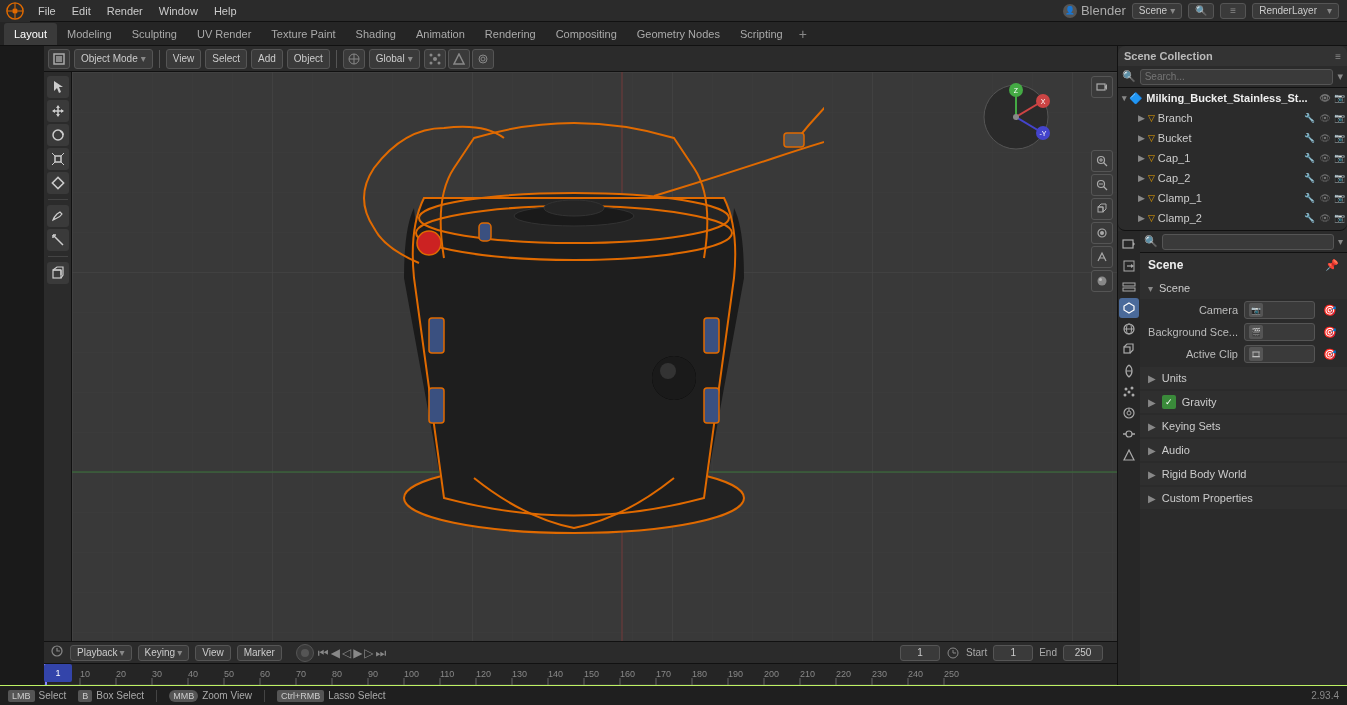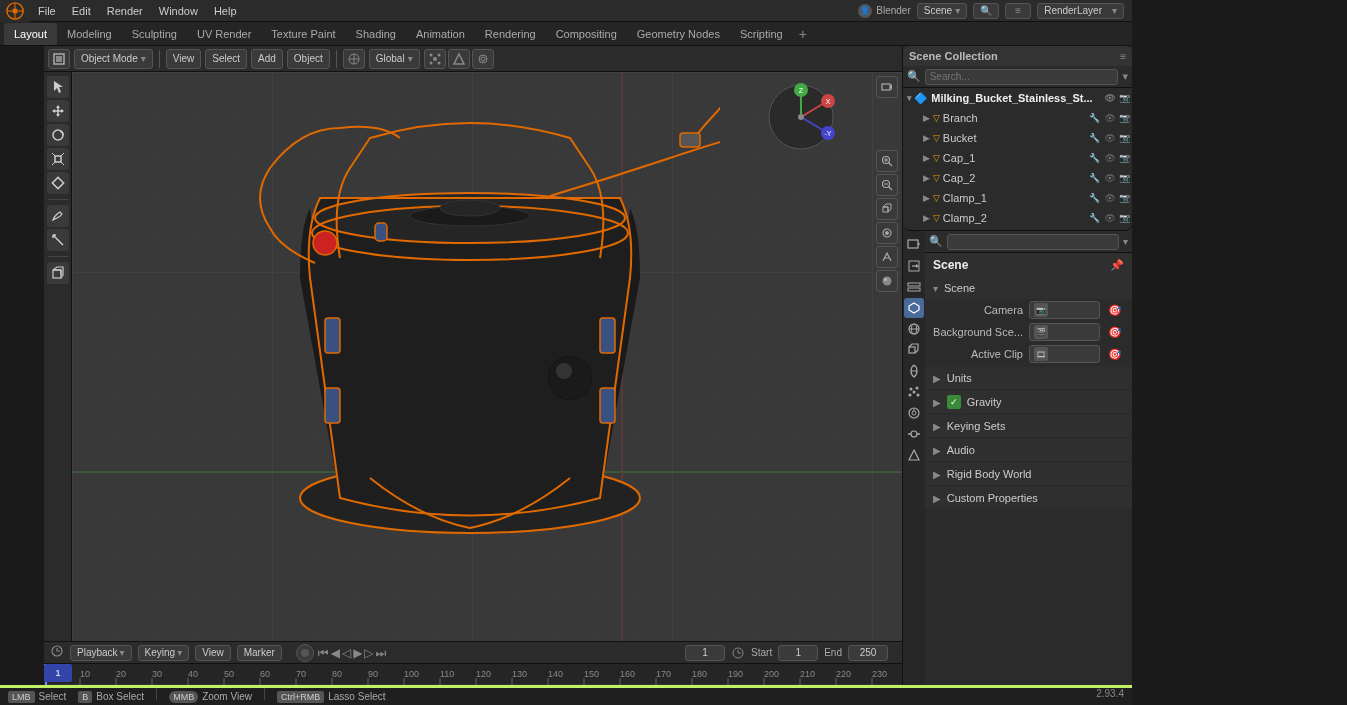--- a/index.html
+++ b/index.html
@@ -414,23 +414,24 @@
     .tl-label {
       font-size: 10px;
       color: #aaa;
     }
 
     
     #status-bar {
       height: 20px;
       background: #1f1f1f;
       display: flex;
+      align-items: center;
       padding: 0 8px;
       gap: 12px;
-      border-top: 3px solid #bef264;
+      border-top: 1px solid #bef264;
       font-size: 10px;
       color: #aaa;
     }
     .status-item {
       display: flex;
       align-items: center;
       gap: 4px;
     }
     .status-right {
       margin-left: auto;
@@ -518,21 +519,21 @@
       font-size: 9px;
       color: #777;
     }
 
     
     ::-webkit-scrollbar { width: 6px; height: 6px; }
     ::-webkit-scrollbar-track { background: #222; }
     ::-webkit-scrollbar-thumb { background: #555; border-radius: 3px; }
 
     #full-layout {
-      width: 1132px;
+      width: 1347px;
       height: 705px;
       overflow: hidden;
       display: flex;
       flex-direction: column;
     }
 
     .top-section {
       display: flex;
       flex: 1;
       overflow: hidden;
@@ -569,21 +570,21 @@
     <div class="menu-items">
       <div class="menu-item">File</div>
       <div class="menu-item">Edit</div>
       <div class="menu-item">Render</div>
       <div class="menu-item">Window</div>
       <div class="menu-item">Help</div>
     </div>
     <div style="margin-left:auto; display:flex; align-items:center; gap:6px; padding-right:8px;">
       <div style="display:flex; align-items:center; gap:4px;">
         <div style="width:14px;height:14px;background:#555;border-radius:50%;display:flex;align-items:center;justify-content:center;font-size:8px;color:#ccc;">👤</div>
-        <span style="font-size:10px;color:#aaa;text-align:center;">Blender</span>
+        <span style="font-size:13px;color:#aaa;text-align:center;">Blender</span>
       </div>
       <div style="background:#3a3a3a;border:1px solid #555;border-radius:3px;height:16px;padding:0 6px;display:flex;align-items:center;font-size:10px;color:#ccc;gap:3px;">
         <span>Scene</span>
         <span style="color:#888;">▾</span>
       </div>
       <div style="background:#3a3a3a;border:1px solid #555;border-radius:3px;height:16px;width:26px;display:flex;align-items:center;justify-content:center;font-size:10px;color:#888;">🔍</div>
       <div style="background:#3a3a3a;border:1px solid #555;border-radius:3px;height:16px;width:26px;display:flex;align-items:center;justify-content:center;font-size:10px;color:#888;">≡</div>
       <div style="background:#3a3a3a;border:1px solid #555;border-radius:3px;height:16px;padding:0 6px;display:flex;align-items:center;font-size:10px;color:#ccc;gap:10px;">
         <span>RenderLayer</span>
         <span style="color:#888;">▾</span>

